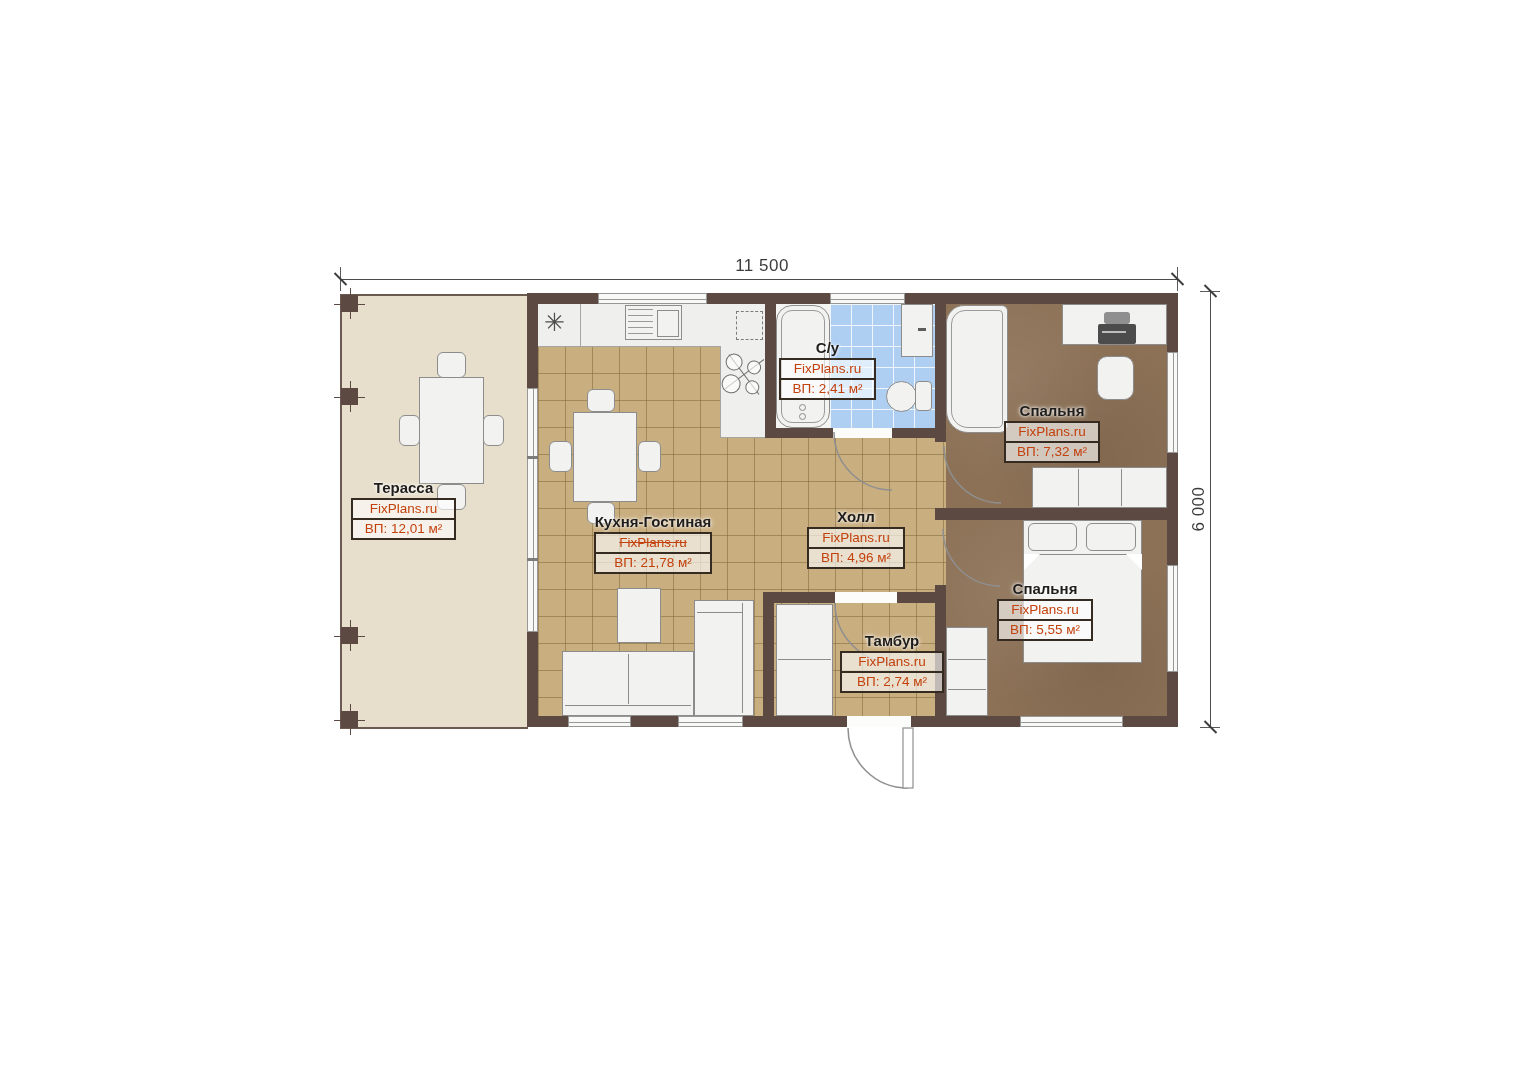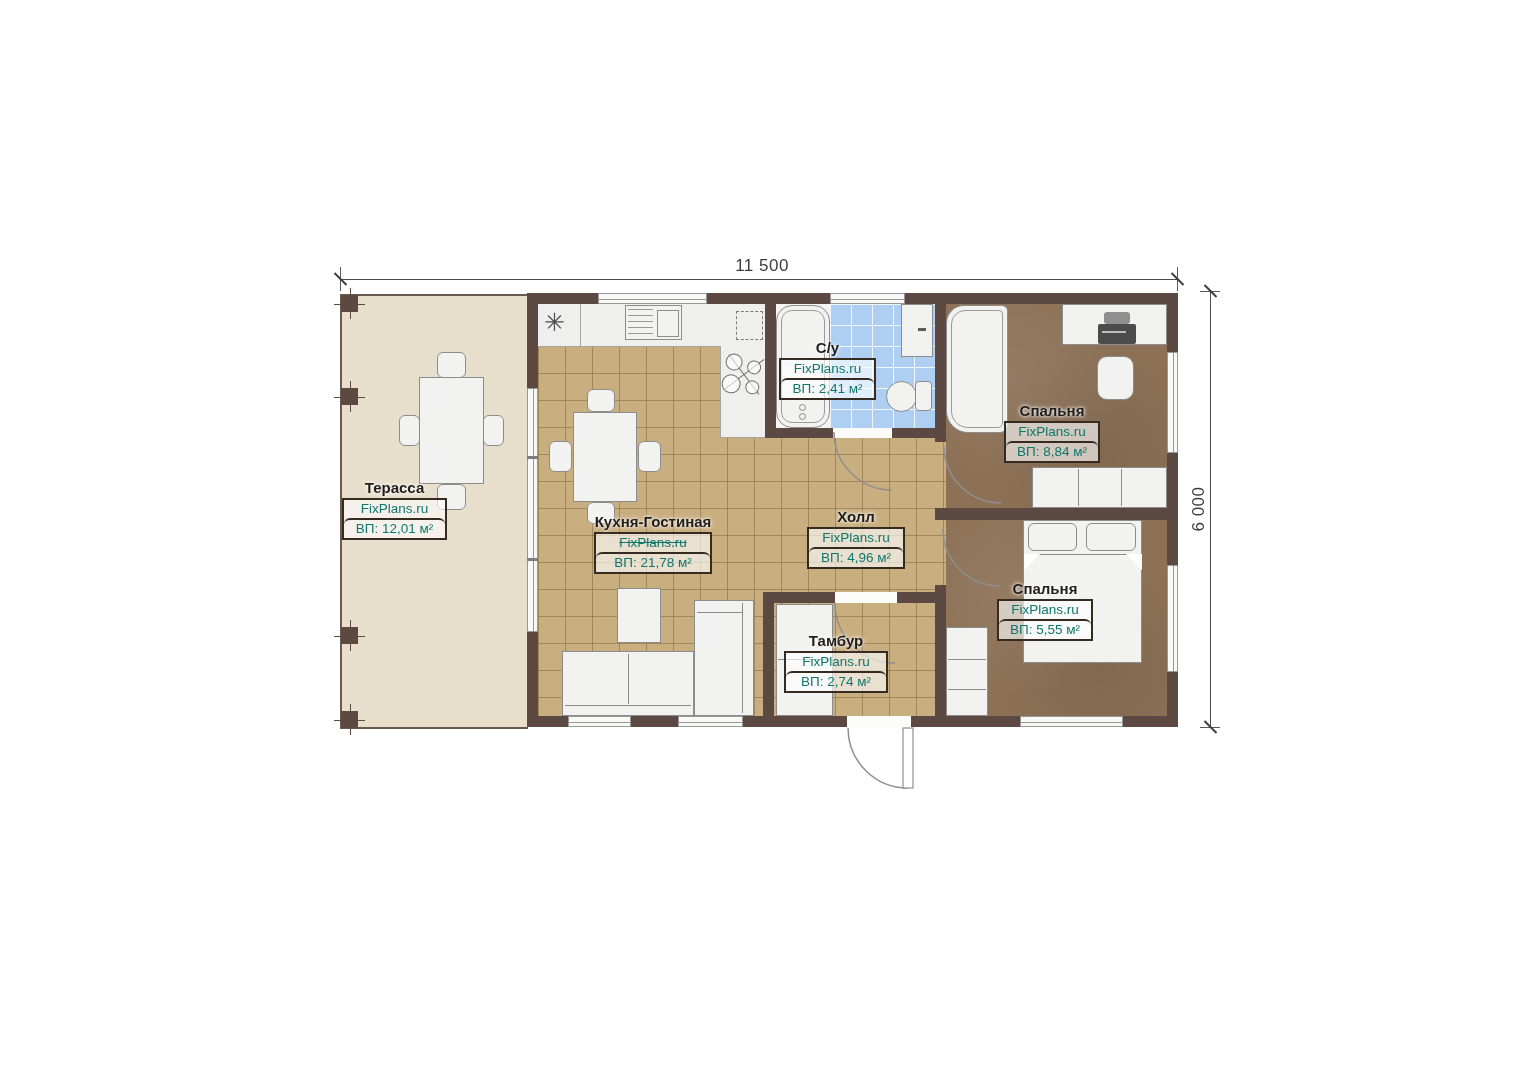--- a/index.html
+++ b/index.html
@@ -41,21 +41,21 @@
   .tub::after{content:'';position:absolute;left:4px;top:4px;right:4px;bottom:4px;border:1px solid #9a9a9a;border-radius:11px;}
   .bsofa{border-radius:18px 6px 8px 22px;}
   .bsofa::after{content:'';position:absolute;left:4px;top:4px;right:4px;bottom:4px;border:1px solid #9a9a9a;border-radius:14px 4px 5px 17px;}
   .divider-v{position:absolute;width:1px;background:#8c8c8c;top:1px;bottom:1px;}
   .divider-h{position:absolute;height:1px;background:#8c8c8c;left:1px;right:1px;}
   
   .room-label{position:absolute;text-align:center;z-index:30;}
   .room-name{font-size:15px;font-weight:bold;color:#1f1d1b;
     text-shadow:0 0 3px rgba(255,255,255,.95),0 0 5px rgba(255,255,255,.8);white-space:nowrap;margin-bottom:2px;}
   .label-box{border:2px solid #362b21;background:rgba(255,255,255,.62);}
-  .label-row{font-size:13.5px;color:#0f766e;padding:1px 4px 2px;white-space:nowrap;border-radius:6px;}
+  .label-row{font-size:13.5px;color:#c2410c;padding:1px 4px 2px;white-space:nowrap;}
   .label-row.area{border-top:2px solid #362b21;}
   .strike{text-decoration:line-through;}
   
   .dim-line-h{position:absolute;height:1px;background:#4c4c4c;}
   .dim-line-v{position:absolute;width:1px;background:#4c4c4c;}
   .slash{position:absolute;width:17px;height:2px;background:#3d3d3d;transform:rotate(45deg);}
   .ext-v{position:absolute;width:1px;height:24px;background:#5a5a5a;}
   .ext-h{position:absolute;height:1px;width:20px;background:#5a5a5a;}
   .dim-text{position:absolute;font-size:17px;color:#3c3c3c;letter-spacing:.5px;text-align:center;}
   
@@ -182,21 +182,21 @@
 
   <svg class="overlay" width="1528" height="1080" viewBox="0 0 1528 1080">
     <path d="M 834 432 A 58 58 0 0 0 892 490" fill="none" stroke="#8f8f8f" stroke-width="1.5"></path>
     <path d="M 944 446 A 57 57 0 0 0 1001 503" fill="none" stroke="#8f8f8f" stroke-width="1.5"></path>
     <path d="M 943 529 A 57 57 0 0 0 1000 586" fill="none" stroke="#8f8f8f" stroke-width="1.5"></path>
     <path d="M 835 603 A 60 60 0 0 0 895 663" fill="none" stroke="#8f8f8f" stroke-width="1.5"></path>
     <path d="M 848 728 A 60 60 0 0 0 908 788" fill="none" stroke="#8f8f8f" stroke-width="1.5"></path>
     <rect x="903" y="728" width="10" height="60" fill="#ffffff" stroke="#8f8f8f" stroke-width="1.2"></rect>
   </svg>
 
-  <div class="room-label" style="left:342px;top:479px;width:105px;">
+  <div class="room-label" style="left:351px;top:479px;width:105px;">
     <div class="room-name">Терасса</div>
     <div class="label-box">
       <div class="label-row">FixPlans.ru</div>
       <div class="label-row area">ВП: 12,01 м²</div>
     </div>
   </div>
 
   <div class="room-label" style="left:594px;top:513px;width:118px;">
     <div class="room-name">Кухня-Гостиная</div>
     <div class="label-box">
@@ -218,33 +218,33 @@
     <div class="label-box">
       <div class="label-row">FixPlans.ru</div>
       <div class="label-row area">ВП: 4,96 м²</div>
     </div>
   </div>
 
   <div class="room-label" style="left:1004px;top:402px;width:96px;">
     <div class="room-name">Спальня</div>
     <div class="label-box">
       <div class="label-row">FixPlans.ru</div>
-      <div class="label-row area">ВП: 8,84 м²</div>
+      <div class="label-row area">ВП: 7,32 м²</div>
     </div>
   </div>
 
   <div class="room-label" style="left:997px;top:580px;width:96px;">
     <div class="room-name">Спальня</div>
     <div class="label-box">
       <div class="label-row">FixPlans.ru</div>
       <div class="label-row area">ВП: 5,55 м²</div>
     </div>
   </div>
 
-  <div class="room-label" style="left:752px;top:632px;width:104px;padding-left:32px;">
+  <div class="room-label" style="left:808px;top:632px;width:104px;padding-left:32px;">
     <div class="room-name">Тамбур</div>
     <div class="label-box">
       <div class="label-row">FixPlans.ru</div>
       <div class="label-row area">ВП: 2,74 м²</div>
     </div>
   </div>
 
   <div class="dim-line-h" style="left:340px;top:279px;width:837px;"></div>
   <div class="ext-v" style="left:340px;top:267px;"></div>
   <div class="ext-v" style="left:1177px;top:267px;"></div>

